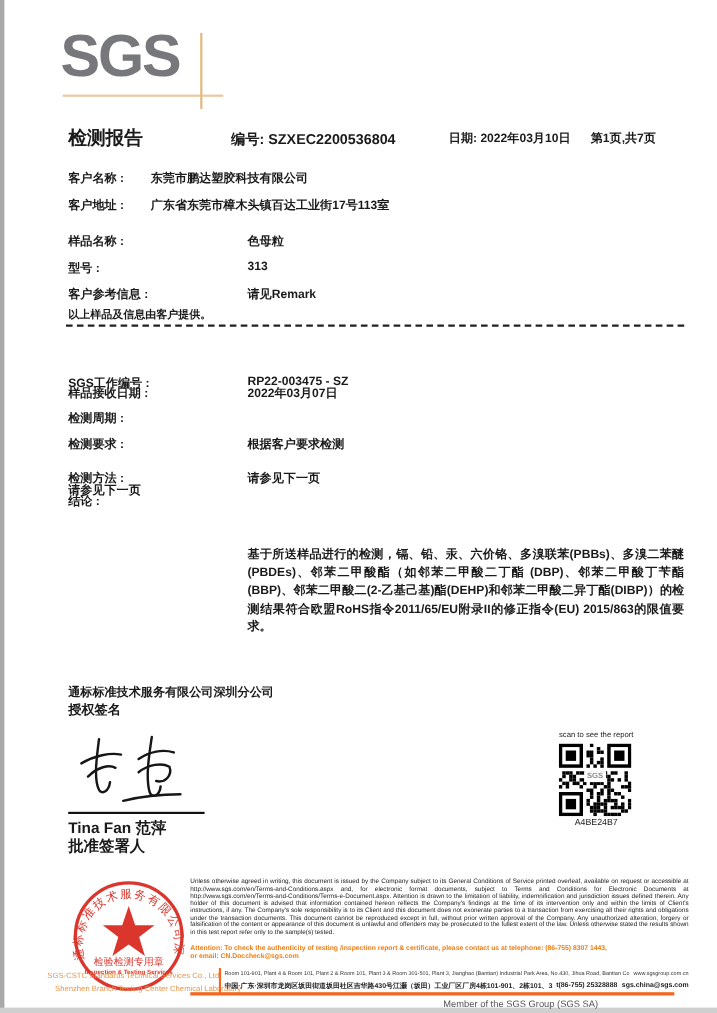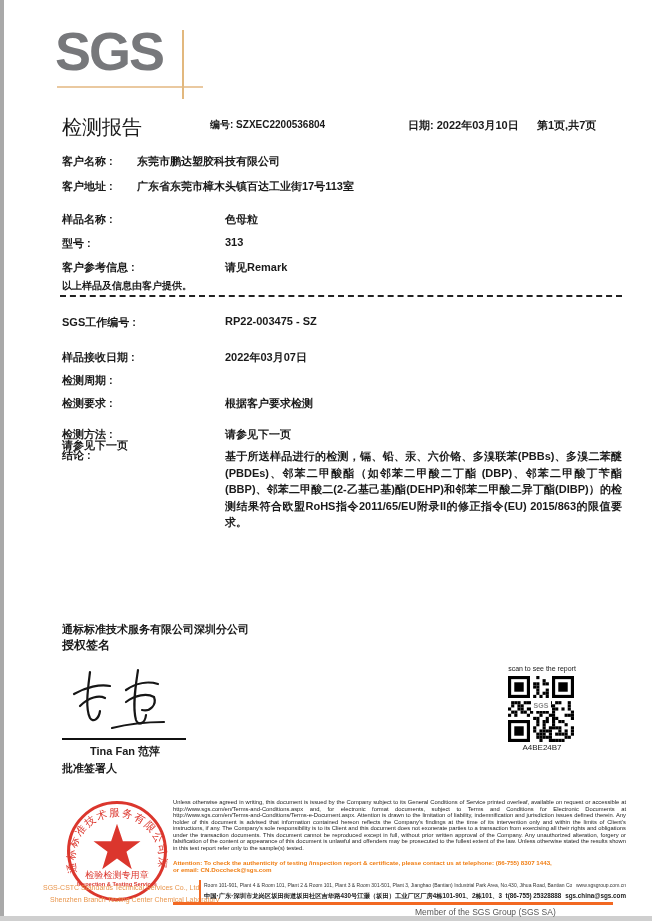--- a/index.html
+++ b/index.html
@@ -20,45 +20,45 @@
   
   .logo-text {
     left:55px; top:24px;
     font-size:54px; font-weight:bold; letter-spacing:-2px;
     color:#77787b; line-height:1;
   }
   .logo-hline { left:57px; top:86px; width:146px; height:2px; background:#eac9a0; }
   .logo-vline { left:182px; top:30px; width:2px; height:69px; background:#e2b87e; }
 
   
-  .report-title { left:62px; top:114px; font-size:20px; font-weight:normal;text-align:center; }
-  .report-no   { left:210px; top:118px; font-size:10px; font-weight:bold; }
+  .report-title { left:62px; top:114px; font-size:17px; font-weight:bold;text-align:center; }
+  .report-no   { left:210px; top:118px; font-size:13px; font-weight:bold; }
   .report-date { left:408px; top:118px; font-size:11px; font-weight:bold; }
   .report-page { left:537px; top:118px; font-size:11px; font-weight:bold;text-align:right; }
 
   
   .row { position:absolute; left:62px; display:flex; font-size:11px; font-weight:600; width:560px; }
   .row .lbl { flex:0 0 auto; }
   .client-row .lbl { width:75px; }
   .wide-row .lbl { width:163px; }
   .row .val { flex:1 1 auto; }
 
   .note { left:62px; top:279px; font-size:10px; font-weight:600; }
   .dashes { left:60px; top:295px; width:562px; border-top:2px dashed #222; }
 
   .conclusion-row { top:448px; }
-  .conclusion-row .val { width:408px; line-height:16.5px; text-align:justify; }
+  .conclusion-row .val { width:408px; line-height:16.5px; text-align:justify;margin-top:48px; }
 
   
   .sig-company { left:62px; top:622px; font-size:11px; font-weight:600; }
   .sig-auth    { left:62px; top:637px; font-size:12px; font-weight:600; }
   .sig-svg     { left:68px; top:664px; }
   .sig-line    { left:62px; top:738px; width:124px; height:2px; background:#111; }
-  .sig-name    { left:62px; top:744px; font-size:11px; font-weight:600;margin-left:28px; }
-  .sig-role    { left:62px; top:761px; font-size:11px; font-weight:600; }
+  .sig-name    { left:62px; top:744px; font-size:14px; font-weight:600; }
+  .sig-role    { left:62px; top:761px; font-size:14px; font-weight:600; }
 
   
   .qr-caption { left:496px; top:665px; width:92px; text-align:center; font-size:7px; color:#222; }
   .qr-box { left:508px; top:676px; width:66px; height:66px; background:#fff; }
   .qr-center-label {
     left:531px; top:701px; width:20px; height:10px; background:#fff;
     font-size:7px; font-weight:bold; color:#8a8a8a; text-align:center; line-height:10px;
   }
   .qr-id { left:496px; top:743px; width:92px; text-align:center; font-size:8px; color:#222; }
 
@@ -75,21 +75,21 @@
   .attention {
     left:173px; top:859px; width:453px;
     font-size:6.2px; line-height:7px; font-weight:bold; color:#f07d12;
   }
   .addr-vline { left:199px; top:880px; width:2px; height:24px; background:#f26822; }
   .addr-row-en { left:204px; top:882px; width:422px; display:flex; font-size:5px; color:#333; white-space:nowrap; }
   .addr-row-cn { left:204px; top:892px; width:422px; display:flex; font-size:6.3px; font-weight:bold; color:#222; white-space:nowrap; }
   .addr-row-en .grow, .addr-row-cn .grow { flex:1 1 auto; overflow:hidden; }
   .addr-right { flex:0 0 auto; margin-left:4px; }
   .footer-hline { left:173px; top:902px; width:440px; height:2.5px; background:#f26822; }
-  .member-line { left:415px; top:907px; width:200px; font-size:8.5px; color:#555; }
+  .member-line { left:403px; top:907px; width:200px; font-size:8.5px; color:#555; }
 </style>
 </head>
 <body>
 
 <div class="abs left-edge"></div>
 <div class="abs bottom-edge"></div>
 
 <div class="abs logo-text">SGS</div>
 <div class="abs logo-hline"></div>
 <div class="abs logo-vline"></div>
@@ -116,21 +116,21 @@
   <span class="lbl">型号 :</span>
   <span class="val">313</span>
 </div>
 <div class="row wide-row" style="top:260px">
   <span class="lbl">客户参考信息 :</span>
   <span class="val">请见Remark</span>
 </div>
 <div class="abs note">以上样品及信息由客户提供。</div>
 <div class="abs dashes"></div>
 
-<div class="row wide-row" style="top:315px">
+<div class="row wide-row" style="top:341px">
   <span class="lbl">SGS工作编号 :</span>
   <span class="val">RP22-003475 - SZ</span>
 </div>
 <div class="row wide-row" style="top:350px">
   <span class="lbl">样品接收日期 :</span>
   <span class="val">2022年03月07日</span>
 </div>
 <div class="row wide-row" style="top:373px">
   <span class="lbl">检测周期 :</span>
 </div>

